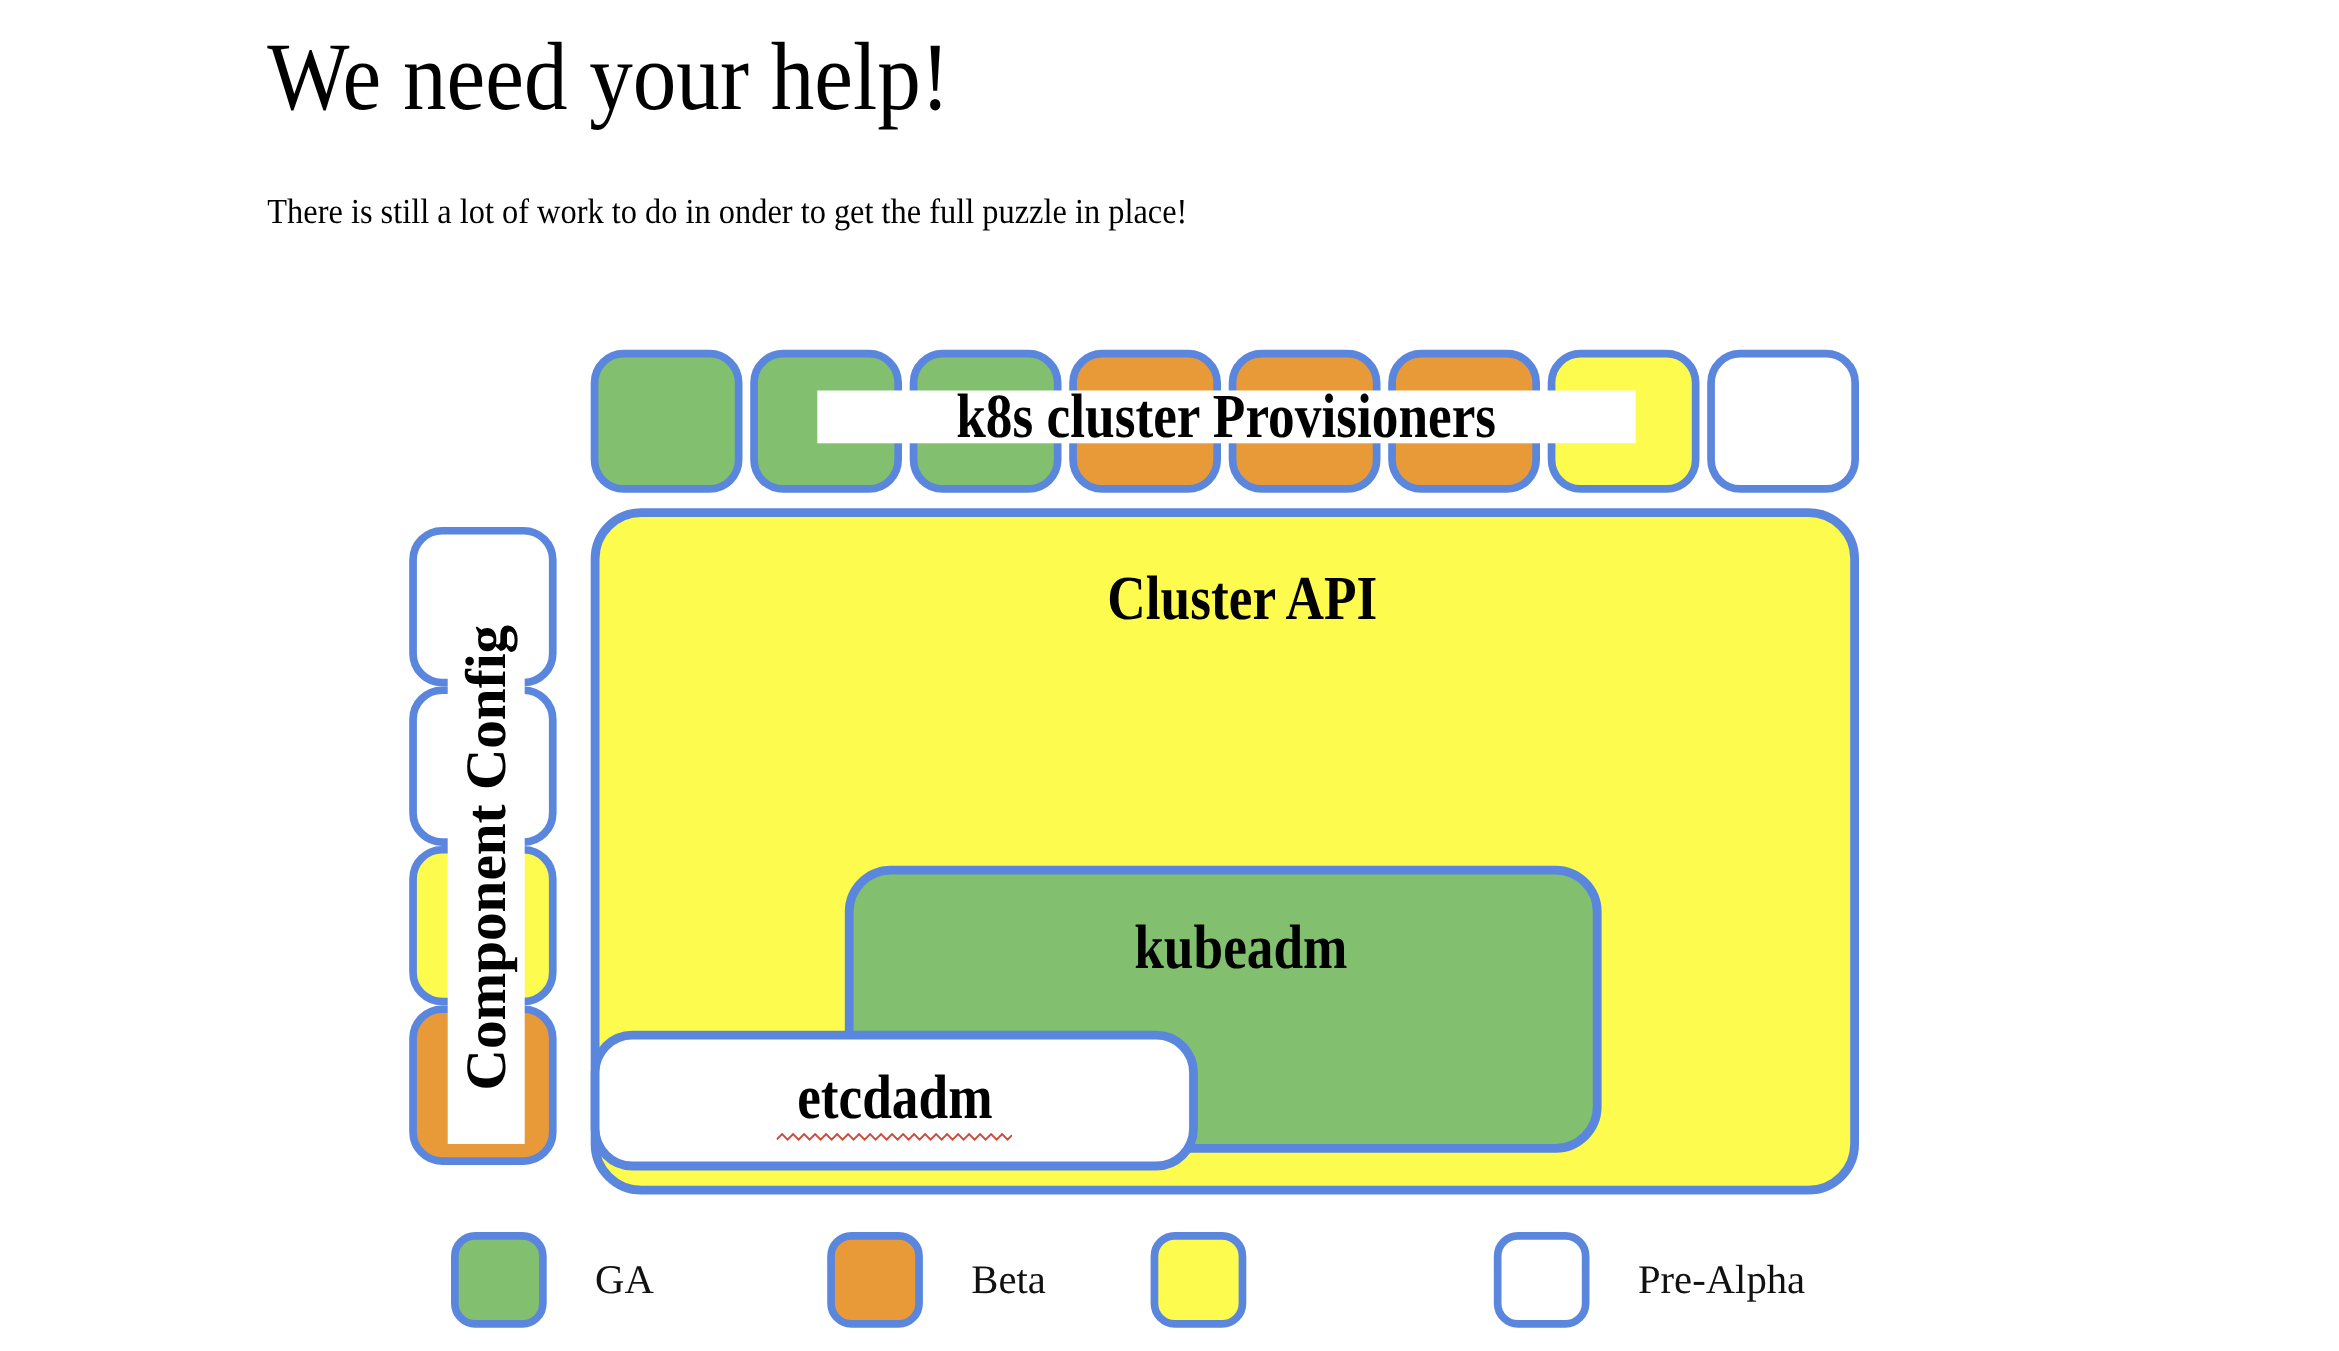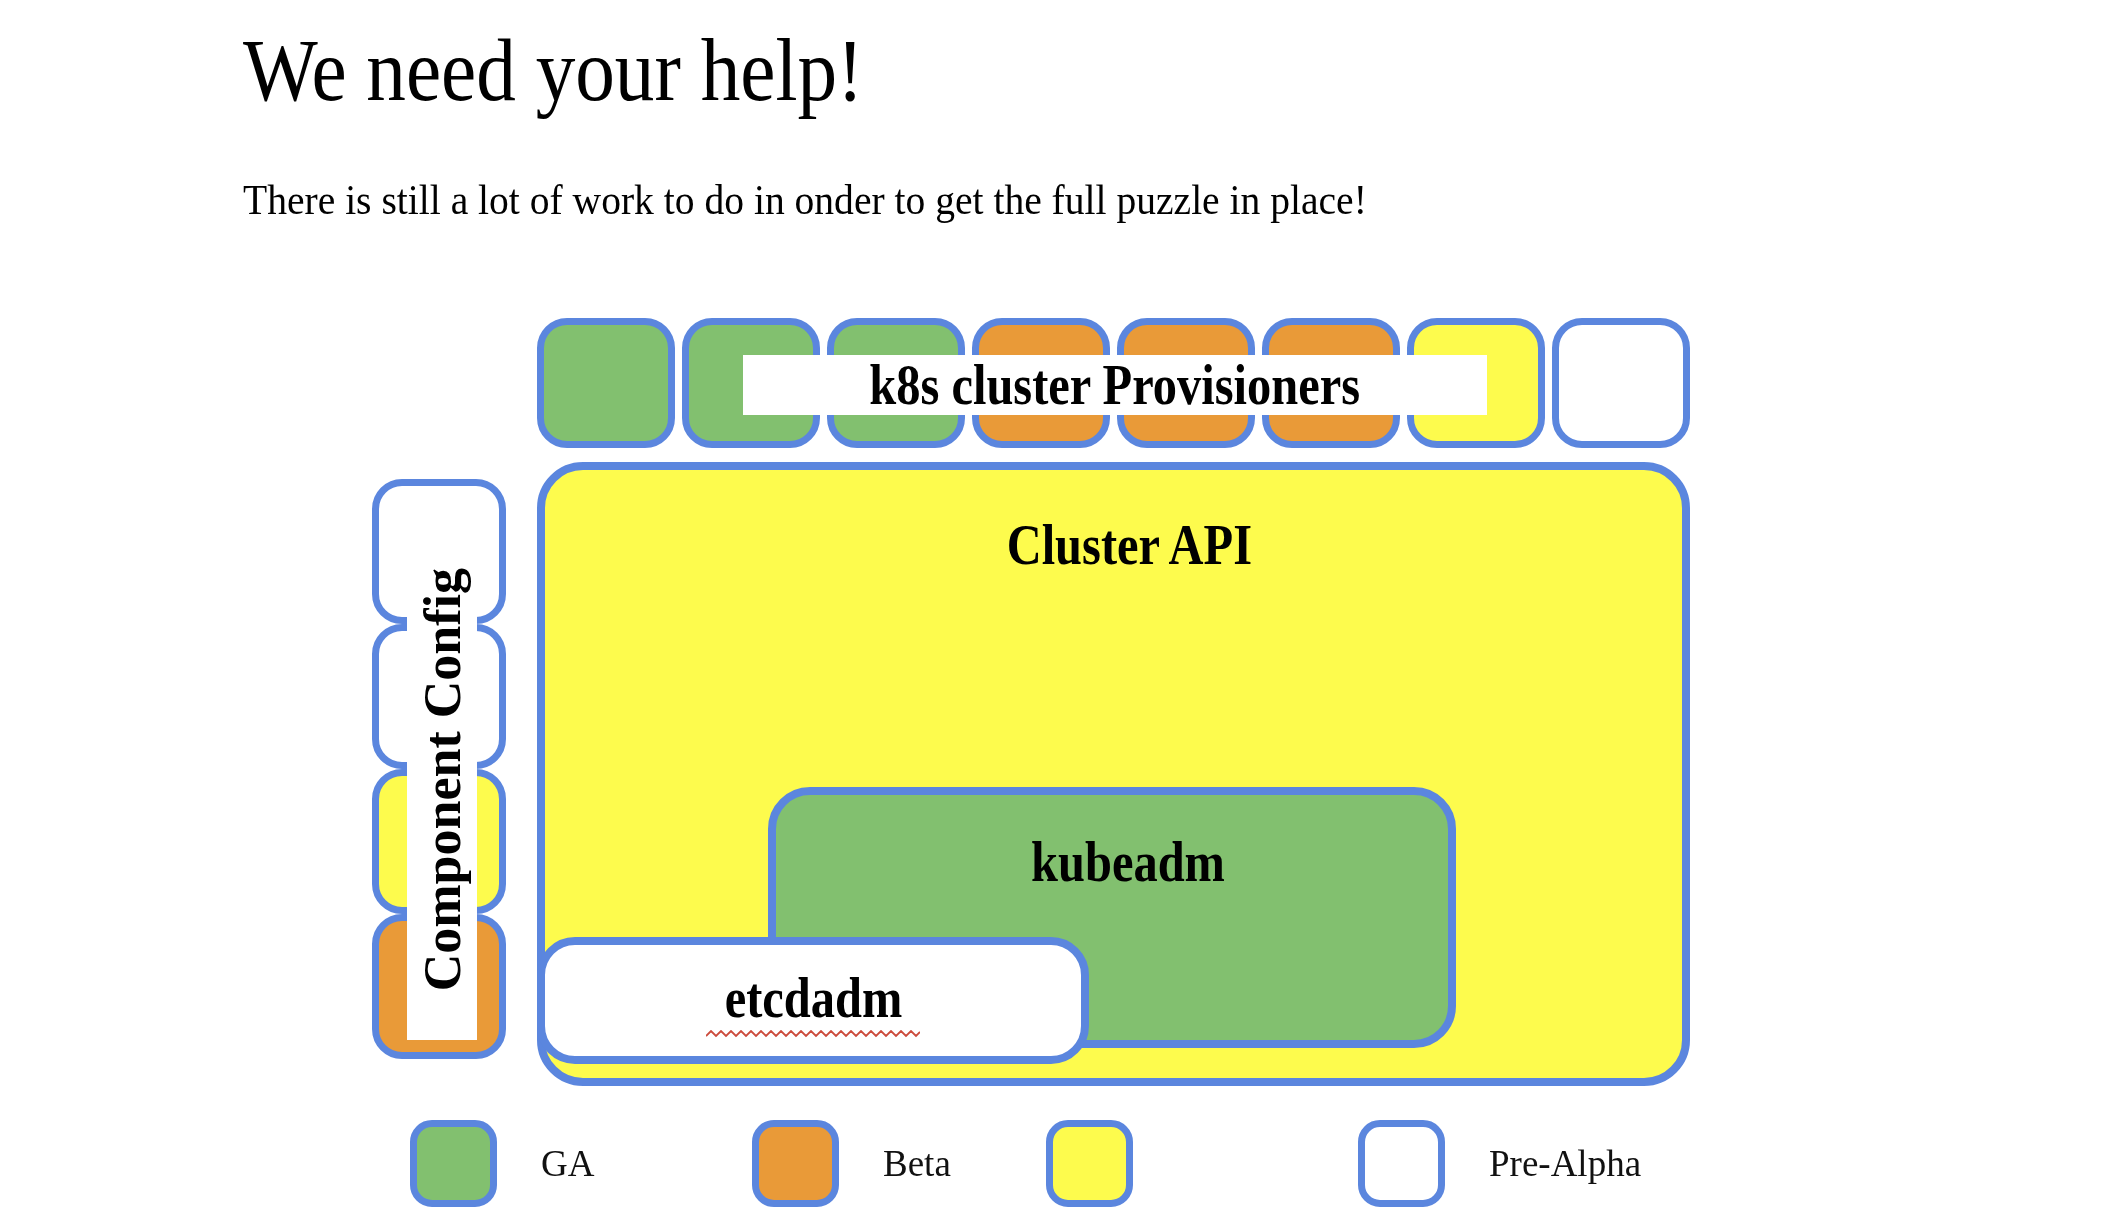--- a/index.html
+++ b/index.html
@@ -5,35 +5,35 @@
   html,body{margin:0;padding:0;background:#fff;}
   #stage{
     position:relative;width:2126px;height:1228px;background:#ffffff;
     font-family:Liberation Serif, serif;color:#000;overflow:hidden;
   }
   .abs{position:absolute;}
 
   
   #title{left:243px;top:16px;margin:0;font-size:88px;font-weight:400;line-height:1.25;}
   #title .tx{display:inline-block;transform:scaleX(.90);transform-origin:left top;white-space:nowrap;}
-  #subtitle{left:243px;top:172px;font-size:43px;line-height:1.3;}
+  #subtitle{left:243px;top:172px;font-size:32px;line-height:1.3;}
   #subtitle .tx{display:inline-block;transform:scaleX(.92);transform-origin:left top;white-space:nowrap;}
 
   
   .s-ga{background:var(--c-ga);}
   .s-beta{background:var(--c-beta);}
   .s-alpha{background:var(--c-alpha);}
   .s-pre_alpha{background:var(--c-pre_alpha);}
 
   
   #prov-row{left:537px;top:318px;display:flex;align-items:flex-start;}
   .psq{width:138px;height:130px;border:7px solid var(--c-border);border-radius:30px;
        box-sizing:border-box;margin-right:7px;flex:none;}
   .psq:last-of-type{margin-left:14px;margin-right:0;}
-  #prov-label{position:absolute;left:206px;top:37px;width:744px;height:60px;background:#fff;
+  #prov-label{position:absolute;left:206px;top:37px;width:744px;height:48px;background:#fff;
        display:flex;align-items:center;justify-content:center;z-index:6;}
 
   
   .blabel{font-weight:bold;font-size:57px;line-height:1.1;display:inline-block;
        transform:scaleX(.85);transform-origin:center;white-space:nowrap;}
 
   
   #cc-col{left:372px;top:479px;width:134px;display:flex;flex-direction:column;}
   .csq{width:134px;height:145px;border:7px solid var(--c-border);border-radius:30px;
        box-sizing:border-box;flex:none;}

